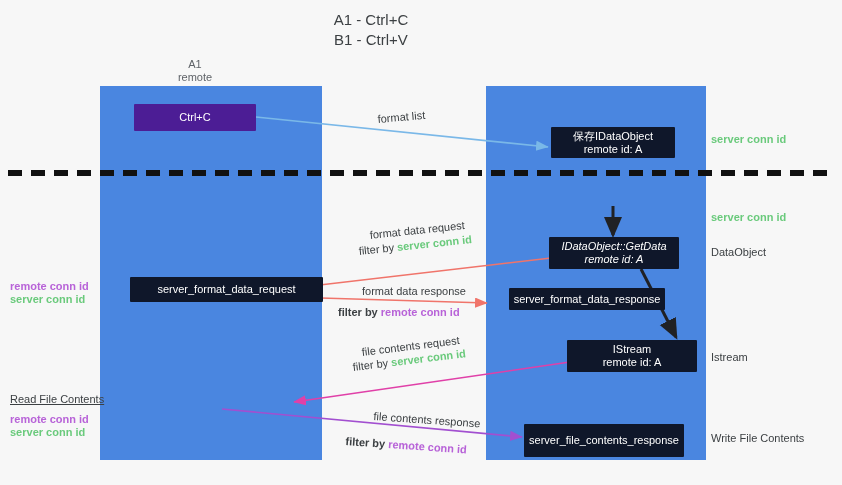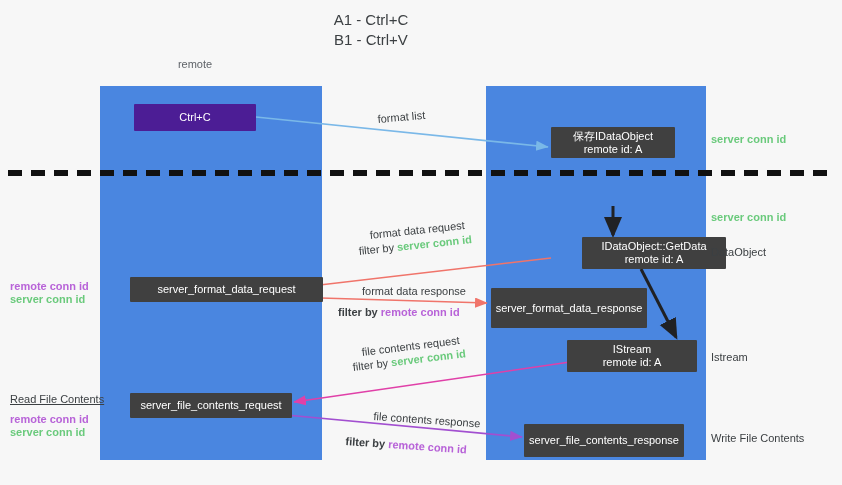--- a/index.html
+++ b/index.html
@@ -26,40 +26,41 @@
   }
 
   .box{
     position:absolute;box-sizing:border-box;
     display:flex;align-items:center;justify-content:center;
     flex-direction:column;
     color:#ffffff;font-size:11px;line-height:13px;text-align:center;
     border-radius:1px;
   }
   .box.green{background:#4c1d95;}
-  .box.orange{background:#404040;}
+  .box.orange{background:#0f172a;}
 
   .lbl{position:absolute;font-size:11px;line-height:14px;color:#3c4043;white-space:nowrap;}
   .lbl.green{color:#6aca7c;font-weight:bold;}
   .lbl.purple{color:#b863d8;font-weight:bold;}
   .lbl.dark{color:#3c4043;}
   .rot{transform-origin:left top;}
   .b{font-weight:bold;}
 </style>
 </head>
 <body>
 
 <div id="stage">
 
   <div class="title">
     <div>A1 - Ctrl+C</div>
     <div>B1 - Ctrl+V</div>
   </div>
 
   <div class="lane-head" style="left:120px;top:58px;width:150px;">
+    <div>A1</div>
     <div>remote</div>
   </div>
 
   <div class="lane" style="left:100px;top:86px;width:222px;height:374px;"></div>
   <div class="lane" style="left:486px;top:86px;width:220px;height:374px;"></div>
 
   <svg id="wires" viewBox="0 0 842 485">
     <defs>
       <marker id="ah-blue" markerWidth="9" markerHeight="9" refX="7.5" refY="3.2" orient="auto">
         <path d="M0,0 L8,3.2 L0,6.4 z" fill="#7ab8e8"></path>
@@ -96,36 +97,33 @@
   </svg>
 
   <div class="box green" style="left:134px;top:104px;width:122px;height:27px;">
     <span>Ctrl+C</span>
   </div>
 
   <div class="box orange" style="left:130px;top:277px;width:193px;height:25px;">
     <span>server_format_data_request</span>
   </div>
 
-  <div class="box orange" style="left:130px;top:393px;width:162px;height:25px;">
-    <span>server_file_contents_request</span>
-  </div>
 
   <div class="box orange" style="left:551px;top:127px;width:124px;height:31px;">
     <span>保存IDataObject</span>
     <span>remote id: A</span>
   </div>
 
 
-  <div class="box orange" style="left:582px;top:237px;width:144px;height:32px;">
+  <div class="box orange" style="left:549px;top:237px;width:130px;height:32px;font-style:italic;">
     <span>IDataObject::GetData</span>
     <span>remote id: A</span>
   </div>
 
-  <div class="box orange" style="left:491px;top:288px;width:156px;height:40px;">
+  <div class="box orange" style="left:509px;top:288px;width:156px;height:22px;">
     <span>server_format_data_response</span>
   </div>
 
   <div class="box orange" style="left:567px;top:340px;width:130px;height:32px;">
     <span>IStream</span>
     <span>remote id: A</span>
   </div>
 
   <div class="box orange" style="left:524px;top:424px;width:160px;height:33px;">
     <span>server_file_contents_response</span>

